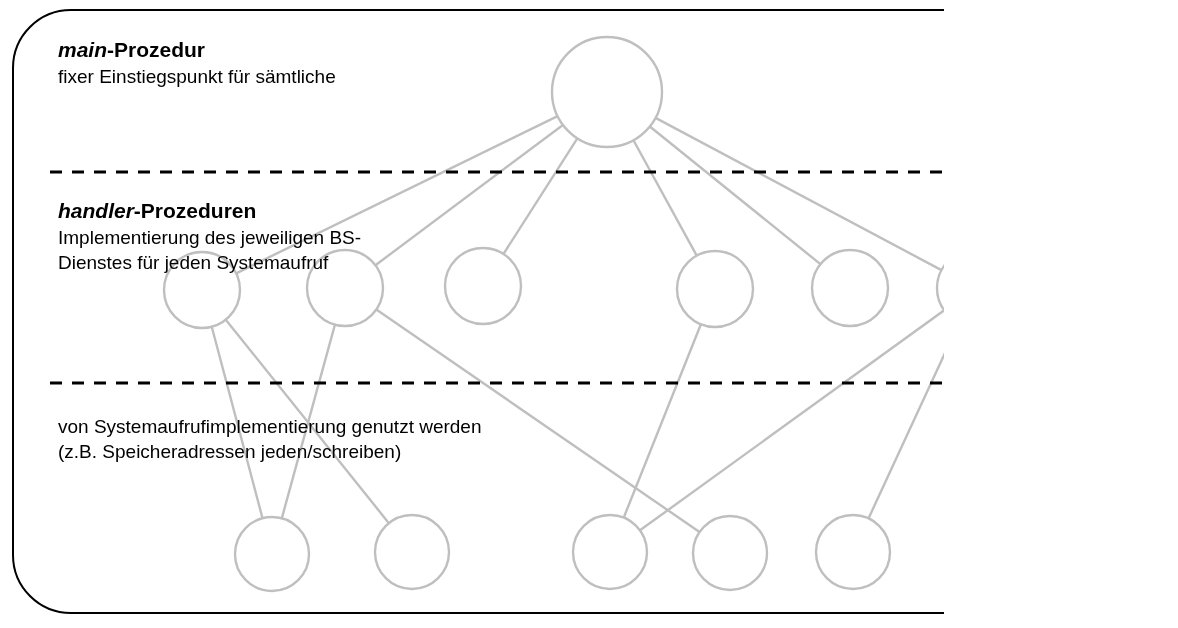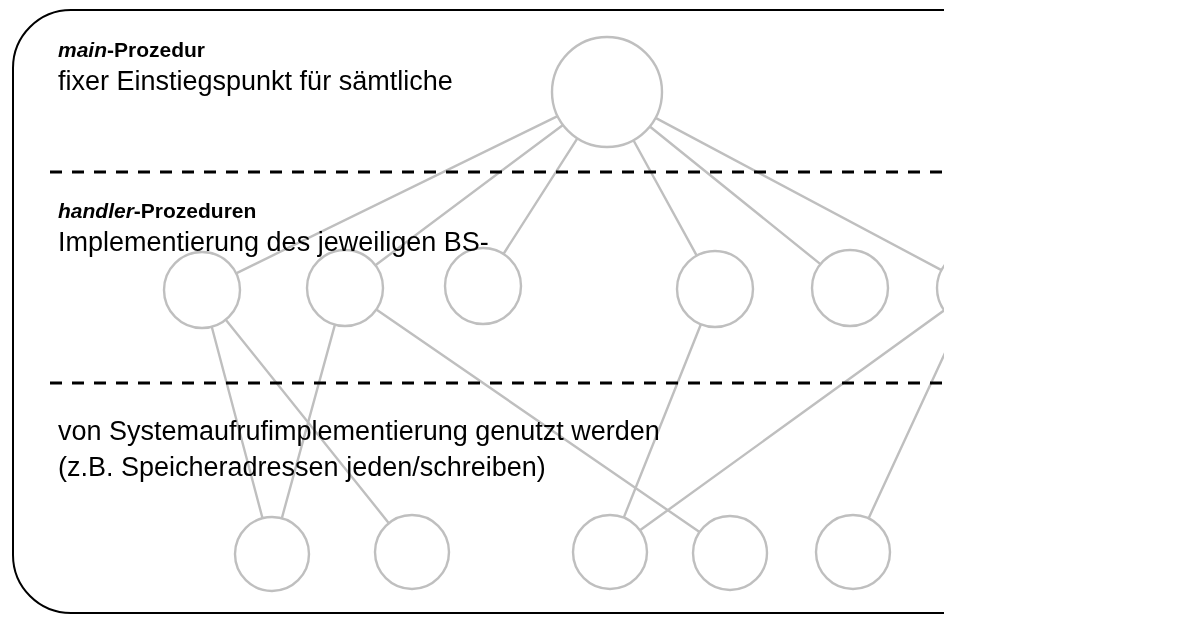--- a/index.html
+++ b/index.html
@@ -33,21 +33,21 @@
     font-size: 21px;
     font-weight: bold;
     line-height: 1.32;
     white-space: nowrap;
   }
   .block-title .kw {
     font-style: italic;
     font-weight: bold;
   }
   .block-body {
-    font-size: 27px;
+    font-size: 19px;
     font-weight: normal;
     line-height: 1.33;
     white-space: pre;
   }
   #block-main   { left: 58px;  top: 36px;  }
   #block-handler{ left: 58px;  top: 197px; }
   #block-utility{ left: 58px;  top: 414px; }
 </style>
 </head>
 <body>
@@ -98,20 +98,21 @@
       <span class="kw">main</span><span>-Prozedur</span>
     </div>
     <div class="block-body">fixer Einstiegspunkt für sämtliche</div>
   </div>
 
   <div class="text-block" id="block-handler">
     <div class="block-title">
       <span class="kw">handler</span><span>-Prozeduren</span>
     </div>
     <div class="block-body">Implementierung des jeweiligen BS-</div>
+    <div class="block-body">Dienstes für jeden Systemaufruf</div>
   </div>
 
   <div class="text-block" id="block-utility">
     <div class="block-body">von Systemaufrufimplementierung genutzt werden</div>
     <div class="block-body">(z.B. Speicheradressen jeden/schreiben)</div>
   </div>
 
 </div>
 
 </body></html>

